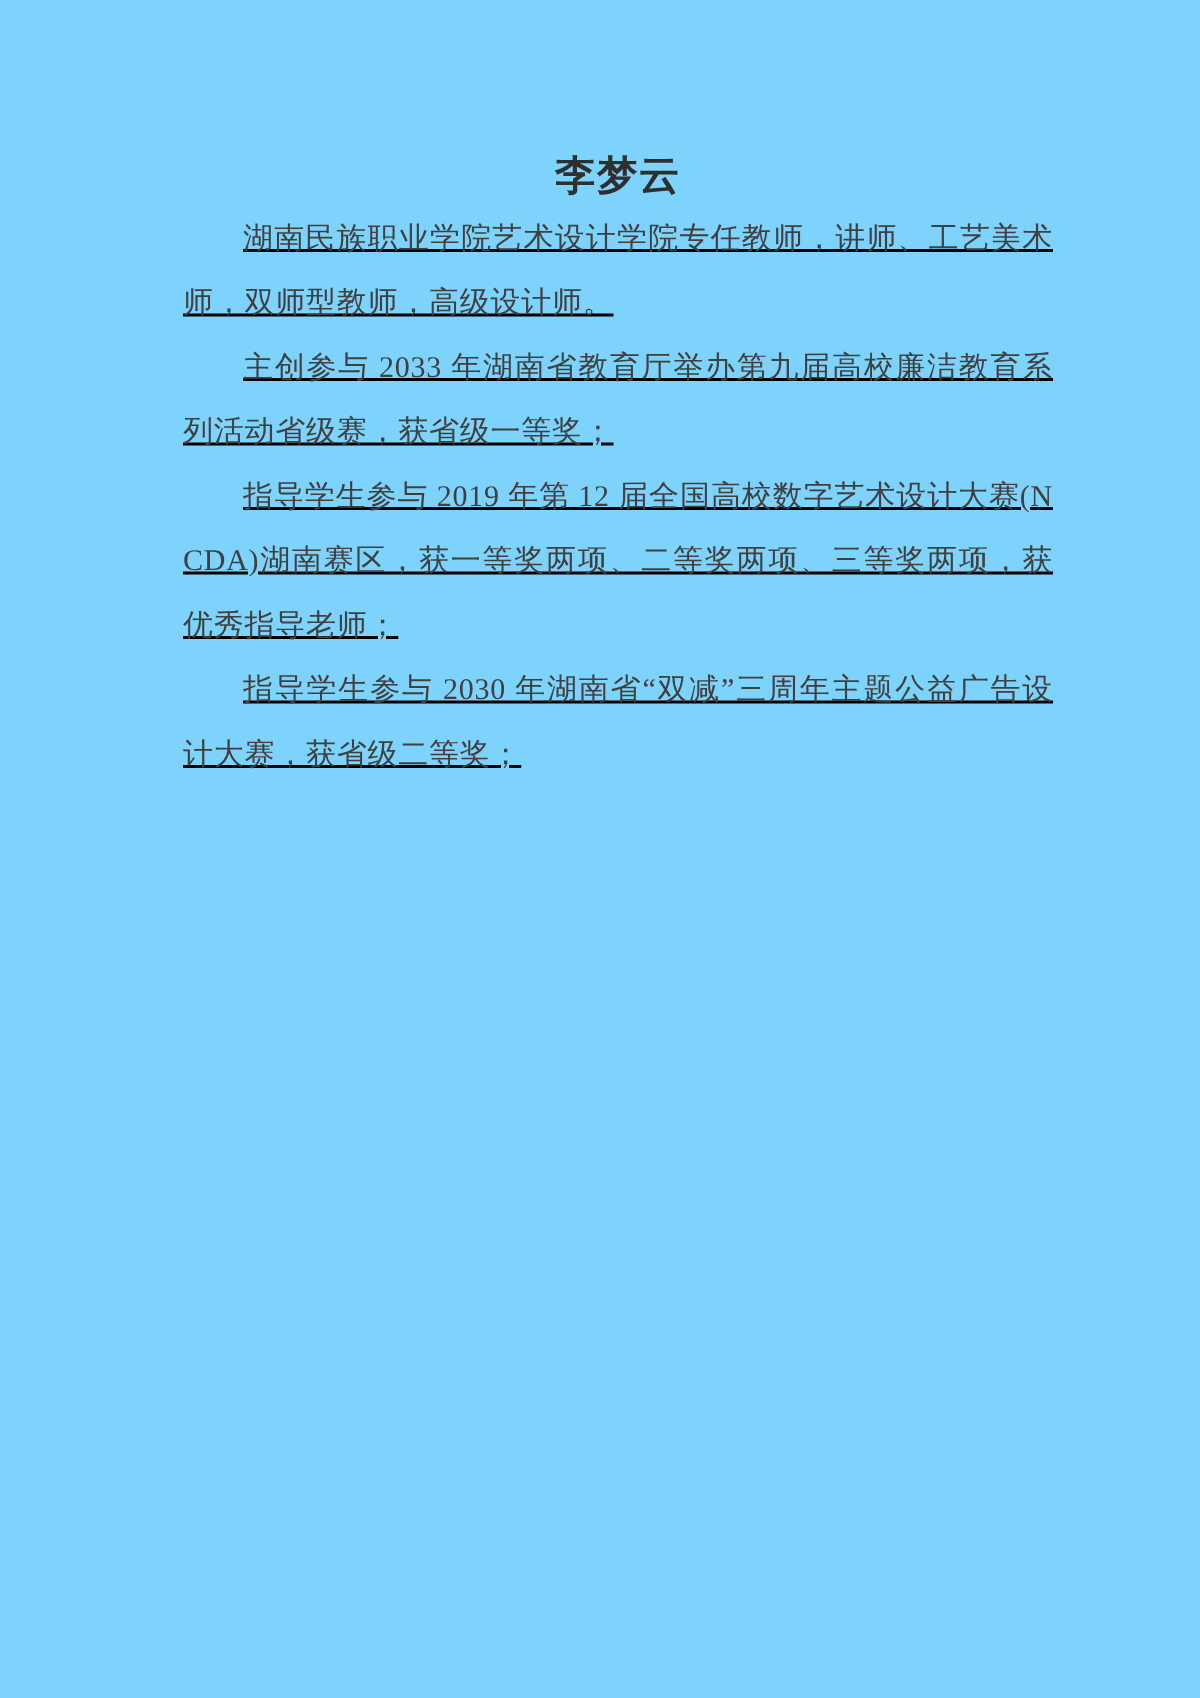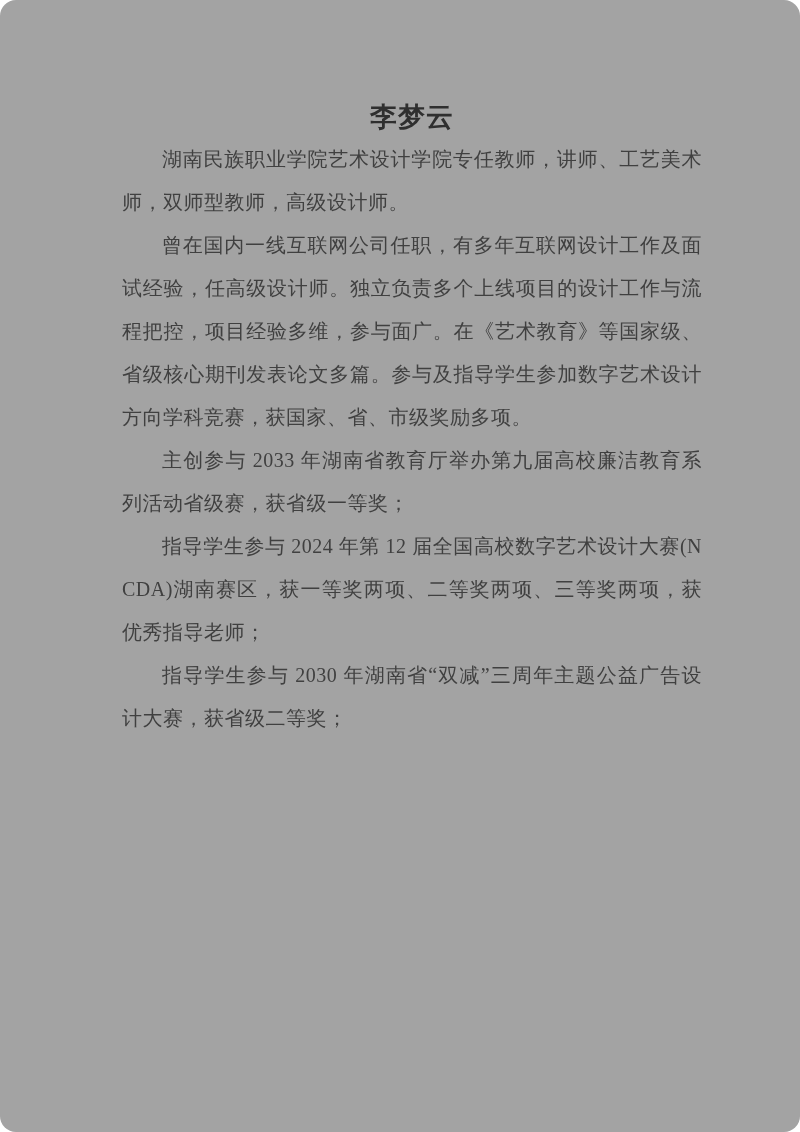--- a/index.html
+++ b/index.html
@@ -5,38 +5,38 @@
   html, body {
     margin: 0;
     padding: 0;
     background: #ffffff;
   }
   .page {
     position: relative;
     width: 800px;
     height: 1132px;
     margin: 0 auto;
-    background: #a3a3a3;
+    background: #7dd3fc;
     box-sizing: border-box;
     padding: 97px 98px 0 122px;
     overflow: hidden;
-    border-radius: 16px;
   }
   .doc-title {
     margin: 0;
     font-family: "Liberation Sans", "DejaVu Sans", sans-serif;
     font-weight: 700;
     font-size: 27px;
     line-height: 41px;
     text-align: center;
     color: #2f2f2f;
     letter-spacing: 1px;
   }
   .doc-body {
     margin-top: 0;
+    text-decoration: underline;
   }
   .doc-body p {
     margin: 0;
     font-family: "Liberation Serif", "DejaVu Serif", serif;
     font-size: 20px;
     line-height: 43px;
     color: #404040;
     text-align: justify;
     text-justify: inter-character;
     text-indent: 2em;
@@ -44,18 +44,17 @@
     word-break: break-all;
   }
 </style>
 </head>
 <body>
 
 <div class="page">
   <h1 class="doc-title">李梦云</h1>
   <div class="doc-body" id="doc-body">
       <p>湖南民族职业学院艺术设计学院专任教师，讲师、工艺美术师，双师型教师，高级设计师。</p>
-      <p>曾在国内一线互联网公司任职，有多年互联网设计工作及面试经验，任高级设计师。独立负责多个上线项目的设计工作与流程把控，项目经验多维，参与面广。在《艺术教育》等国家级、省级核心期刊发表论文多篇。参与及指导学生参加数字艺术设计方向学科竞赛，获国家、省、市级奖励多项。</p>
       <p>主创参与 2033 年湖南省教育厅举办第九届高校廉洁教育系列活动省级赛，获省级一等奖；</p>
-      <p>指导学生参与 2024 年第 12 届全国高校数字艺术设计大赛(NCDA)湖南赛区，获一等奖两项、二等奖两项、三等奖两项，获优秀指导老师；</p>
+      <p>指导学生参与 2019 年第 12 届全国高校数字艺术设计大赛(NCDA)湖南赛区，获一等奖两项、二等奖两项、三等奖两项，获优秀指导老师；</p>
       <p>指导学生参与 2030 年湖南省“双减”三周年主题公益广告设计大赛，获省级二等奖；</p>
     </div>
 </div>
 
 </body></html>

